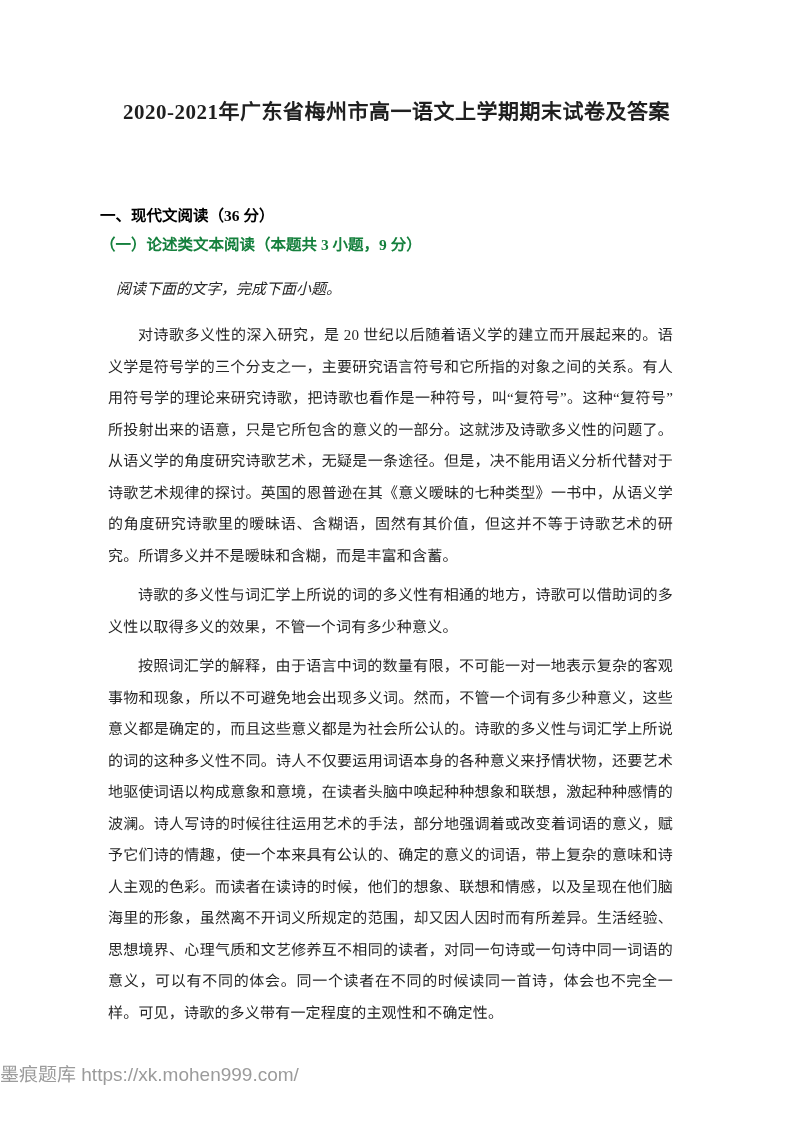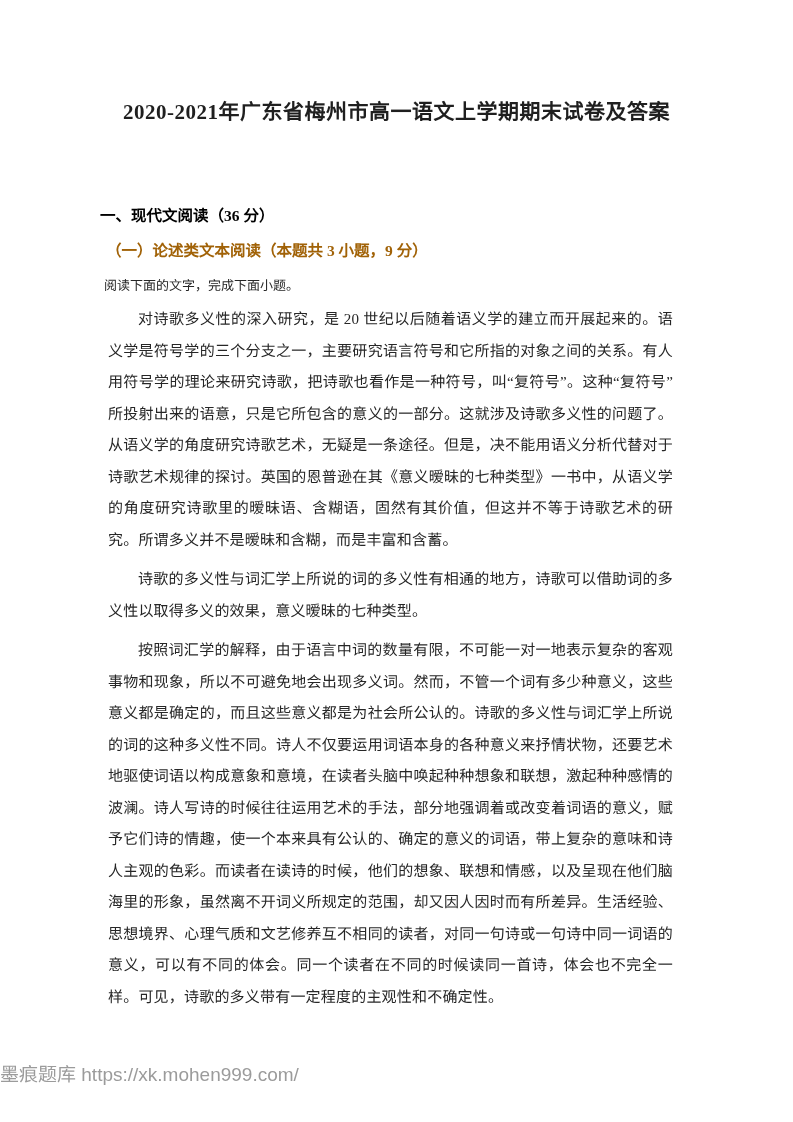--- a/index.html
+++ b/index.html
@@ -30,30 +30,31 @@
     margin: 74px 112px 0 100px;
   }
   .sec-heading {
     margin: 0;
     font-size: 15.5px;
     line-height: 29px;
     font-weight: 700;
     color: #000000;
   }
   .sub-heading {
-    margin: 6px;
+    margin: 0;
     font-size: 15.5px;
     line-height: 29px;
     font-weight: 700;
-    color: #a16207;
+    color: #15803d;
   }
   .instruction {
-    margin: 4px;
-    font-size: 13px;
+    margin: 16px;
+    font-size: 15px;
     line-height: 29px;
+    font-style: italic;
   }
   .para {
     margin: 8px;
     font-size: 15px;
     line-height: 31.5px;
     text-indent: 2em;
     text-align: justify;
     letter-spacing: 0.2px;
   }
   .para.first {
@@ -85,21 +86,21 @@
   <div class="content">
 
     <h2 class="sec-heading">一、现代文阅读（36 分）</h2>
 
     <h3 class="sub-heading">（一）论述类文本阅读（本题共 3 小题，9 分）</h3>
 
     <p class="instruction">阅读下面的文字，完成下面小题。</p>
 
     <p class="para first">对诗歌多义性的深入研究，是 20 世纪以后随着语义学的建立而开展起来的。语义学是符号学的三个分支之一，主要研究语言符号和它所指的对象之间的关系。有人用符号学的理论来研究诗歌，把诗歌也看作是一种符号，叫“复符号”。这种“复符号”所投射出来的语意，只是它所包含的意义的一部分。这就涉及诗歌多义性的问题了。从语义学的角度研究诗歌艺术，无疑是一条途径。但是，决不能用语义分析代替对于诗歌艺术规律的探讨。英国的恩普逊在其《意义暧昧的七种类型》一书中，从语义学的角度研究诗歌里的暧昧语、含糊语，固然有其价值，但这并不等于诗歌艺术的研究。所谓多义并不是暧昧和含糊，而是丰富和含蓄。</p>
 
-    <p class="para">诗歌的多义性与词汇学上所说的词的多义性有相通的地方，诗歌可以借助词的多义性以取得多义的效果，意义暧昧的七种类型。</p>
+    <p class="para">诗歌的多义性与词汇学上所说的词的多义性有相通的地方，诗歌可以借助词的多义性以取得多义的效果，不管一个词有多少种意义。</p>
 
     <p class="para">按照词汇学的解释，由于语言中词的数量有限，不可能一对一地表示复杂的客观事物和现象，所以不可避免地会出现多义词。然而，不管一个词有多少种意义，这些意义都是确定的，而且这些意义都是为社会所公认的。诗歌的多义性与词汇学上所说的词的这种多义性不同。诗人不仅要运用词语本身的各种意义来抒情状物，还要艺术地驱使词语以构成意象和意境，在读者头脑中唤起种种想象和联想，激起种种感情的波澜。诗人写诗的时候往往运用艺术的手法，部分地强调着或改变着词语的意义，赋予它们诗的情趣，使一个本来具有公认的、确定的意义的词语，带上复杂的意味和诗人主观的色彩。而读者在读诗的时候，他们的想象、联想和情感，以及呈现在他们脑海里的形象，虽然离不开词义所规定的范围，却又因人因时而有所差异。生活经验、思想境界、心理气质和文艺修养互不相同的读者，对同一句诗或一句诗中同一词语的意义，可以有不同的体会。同一个读者在不同的时候读同一首诗，体会也不完全一样。可见，诗歌的多义带有一定程度的主观性和不确定性。</p>
 
 
   </div>
 
   <div class="footer">
     <span>墨痕题库</span>
     <span> </span>
     <a href="#">https://xk.mohen999.com/</a>

